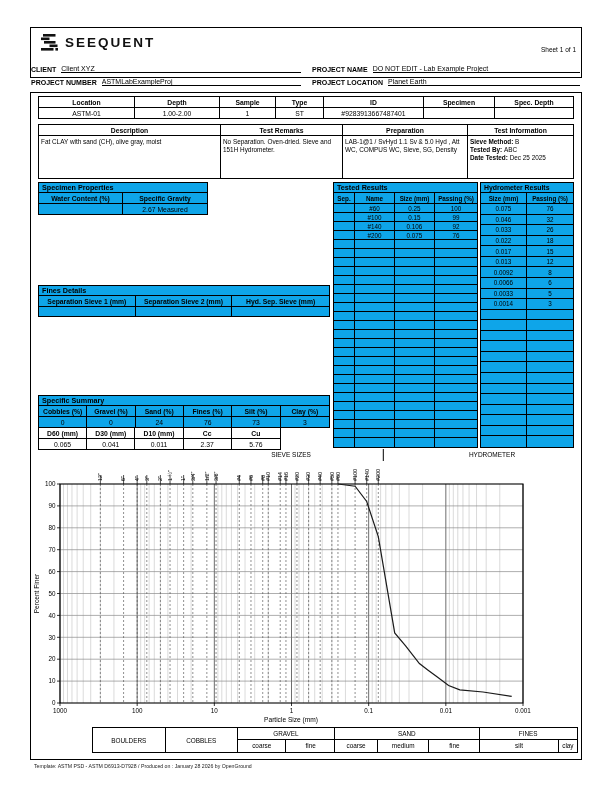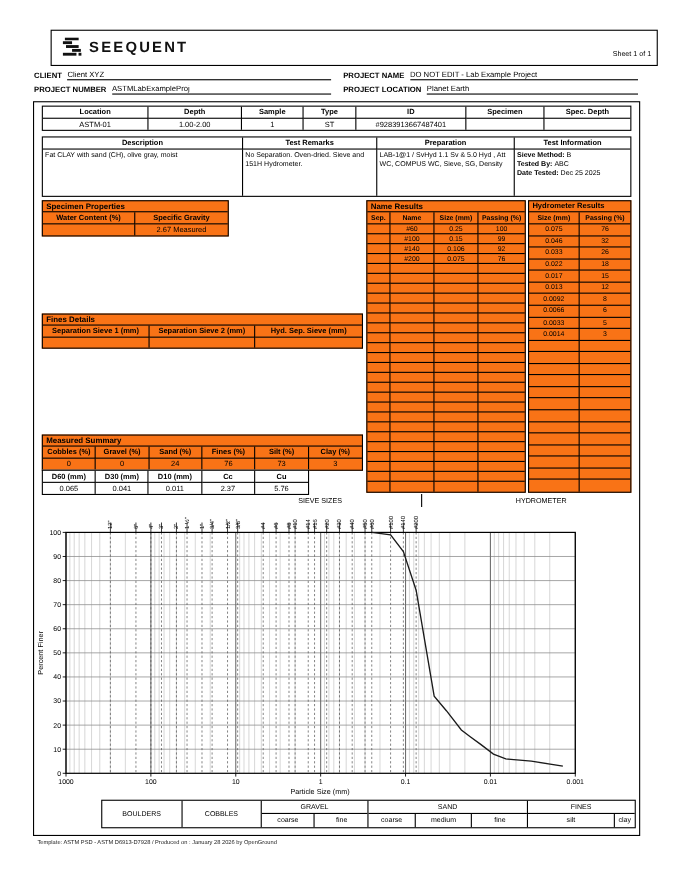--- a/index.html
+++ b/index.html
@@ -1,19 +1,19 @@
 <!DOCTYPE html>
 <html><head>
 <meta charset="utf-8">
 <style>
   html,body{margin:0;padding:0;background:#e8e8e8;}
   .page{position:relative;width:612px;height:792px;background:#ffffff;margin:0 auto;
         font-family:"Liberation Sans",sans-serif;color:#000;overflow:hidden;}
   
-  .hdr-box{position:absolute;left:46px;top:27px;width:552px;height:33px;border:1.5px solid #000;box-sizing:border-box;}
+  .hdr-box{position:absolute;left:30px;top:27px;width:552px;height:51px;border:1.5px solid #000;box-sizing:border-box;}
   .logo{position:absolute;left:10px;top:6px;display:flex;align-items:center;gap:6px;}
   .logo-text{font-weight:bold;font-size:13.5px;letter-spacing:2px;color:#111;}
   .title{position:absolute;right:5px;top:4px;font-weight:bold;font-size:10.3px;}
   .sheet{position:absolute;right:5px;top:18px;font-size:6.5px;}
   
   .field{position:absolute;display:flex;align-items:flex-end;height:10px;font-size:7px;}
   .flabel{font-weight:bold;margin-right:5px;white-space:nowrap;}
   .fval{flex:1;border-bottom:0.8px solid #000;white-space:nowrap;overflow:hidden;}
   .f1{left:31px;top:63px;width:270px;}
   .f2{left:312px;top:63px;width:268px;}
@@ -25,21 +25,21 @@
   .tbl{position:absolute;display:grid;border:1.2px solid #000;box-sizing:border-box;background:#fff;}
   .c{border-right:1px solid #000;border-bottom:1px solid #000;display:flex;align-items:center;justify-content:center;
      font-size:6.8px;overflow:hidden;white-space:nowrap;box-sizing:border-box;}
   .c.h{font-weight:bold;}
   .c.lastcol{border-right:none;}
   .c.lastrow{border-bottom:none;}
   .c.body{align-items:flex-start;justify-content:flex-start;white-space:normal;text-align:left;
           padding:1.5px 2px;font-size:6.4px;line-height:1.3;}
   .c.sm{font-size:6.3px;}
   
-  .secbox{position:absolute;border:1.2px solid #000;box-sizing:border-box;background:#f97316;}
+  .secbox{position:absolute;border:1.2px solid #000;box-sizing:border-box;background:#0ea5e9;}
   .sect{height:10px;font-weight:bold;font-size:7.2px;padding-left:3px;display:flex;align-items:center;
         border-bottom:1px solid #000;box-sizing:border-box;}
   .secgrid{display:grid;width:100%;height:calc(100% - 10px);box-sizing:border-box;}
   #specBox{left:38px;top:182px;width:170px;height:33px;}
   #sieveBox{left:333px;top:182px;width:145px;height:266px;}
   #hydroBox{left:480px;top:182px;width:94px;height:266px;}
   #tdBox{left:38px;top:285px;width:292px;height:32px;}
   #gradBox{left:38px;top:395px;width:292px;height:33px;}
   #sampleTbl{left:38px;top:96px;width:536px;height:23px;}
   #infoTbl{left:38px;top:124px;width:536px;height:55px;}
@@ -127,21 +127,21 @@
     <div class="sect">Specimen Properties</div>
     <div class="secgrid" id="specGrid" style="grid-template-columns: 84px 1fr; grid-template-rows: 11px 1fr;">
         <div class="c h">Water Content (%)</div>
         <div class="c h lastcol">Specific Gravity</div>
         <div class="c lastrow"></div>
         <div class="c lastcol lastrow">2.67 Measured</div>
       </div>
   </div>
 
   <div id="sieveBox" class="secbox">
-    <div class="sect">Name Results</div>
+    <div class="sect">Tested Results</div>
     <div class="secgrid" id="sieveGrid" style="grid-template-columns: 21px 40px 40px 1fr; grid-template-rows: 11px repeat(27, 1fr);">
         <div class="c h sm">Sep.</div>
         <div class="c h sm">Name</div>
         <div class="c h sm">Size (mm)</div>
         <div class="c h sm lastcol">Passing (%)</div>
         <div class="c sm"></div>
         <div class="c sm">#60</div>
         <div class="c sm">0.25</div>
         <div class="c sm lastcol">100</div>
         <div class="c sm"></div>
@@ -311,21 +311,21 @@
         <div class="c h">Separation Sieve 1 (mm)</div>
         <div class="c h">Separation Sieve 2 (mm)</div>
         <div class="c h lastcol">Hyd. Sep. Sieve (mm)</div>
         <div class="c lastrow"></div>
         <div class="c lastrow"></div>
         <div class="c lastcol lastrow"></div>
       </div>
   </div>
 
   <div id="gradBox" class="secbox">
-    <div class="sect">Measured Summary</div>
+    <div class="sect">Specific Summary</div>
     <div class="secgrid" id="gradGrid" style="grid-template-columns: repeat(6, 1fr); grid-template-rows: 11px 1fr;">
         <div class="c h">Cobbles (%)</div>
         <div class="c h">Gravel (%)</div>
         <div class="c h">Sand (%)</div>
         <div class="c h">Fines (%)</div>
         <div class="c h">Silt (%)</div>
         <div class="c h lastcol">Clay (%)</div>
         <div class="c lastrow">0</div>
         <div class="c lastrow">0</div>
         <div class="c lastrow">24</div>

